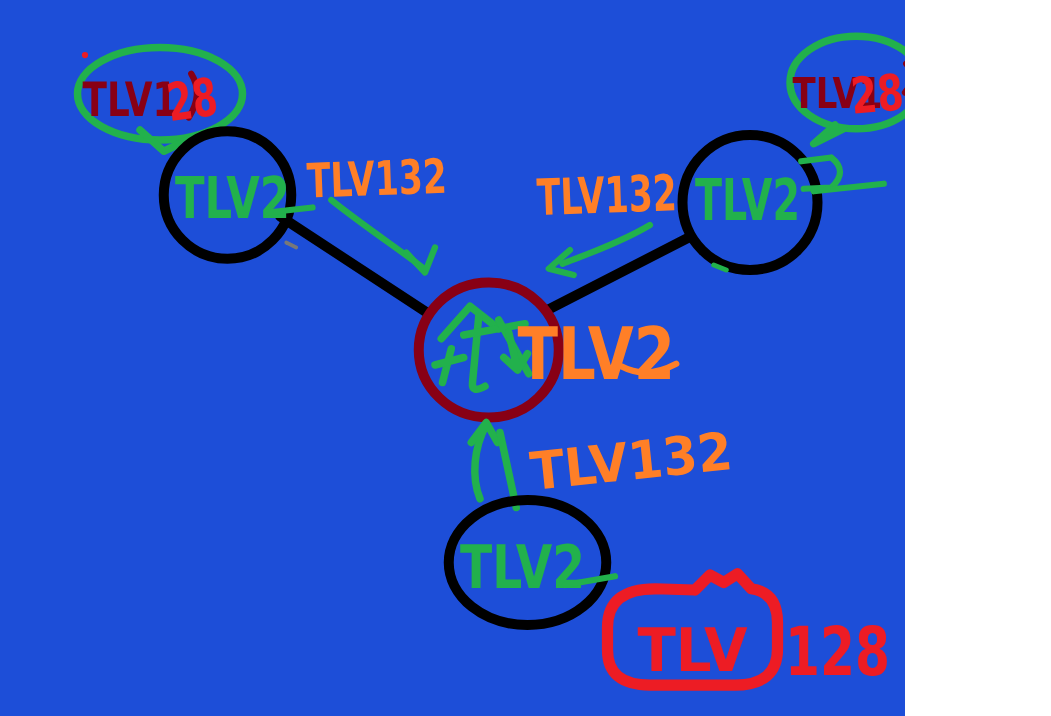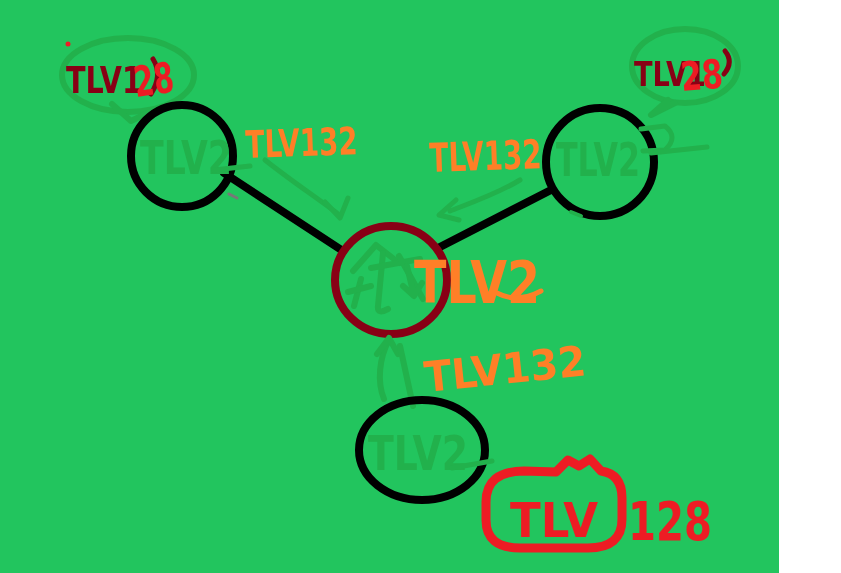--- a/index.html
+++ b/index.html
@@ -1,16 +1,16 @@
 <!DOCTYPE html>
 <html><head>
 <meta charset="utf-8">
 <style>
   html,body{margin:0;padding:0;background:#ffffff;}
-  .canvas{position:relative;width:779px;height:573px;background:#22c55e;overflow:hidden;}
+  .canvas{position:relative;width:724px;height:573px;background:#1d4ed8;overflow:hidden;}
   svg{position:absolute;left:0;top:0;}
   text{font-family:"DejaVu Sans",sans-serif;font-weight:700;}
   .stroke{fill:none;stroke-linecap:round;stroke-linejoin:round;}
   .g{fill:#22B14C}.o{fill:#FF7F27}.dr{fill:#880015}.r{fill:#ED1C24}
 </style>
 </head>
 <body>
 
 <div class="canvas">
 <svg width="841" height="573" viewBox="0 0 841 573">

